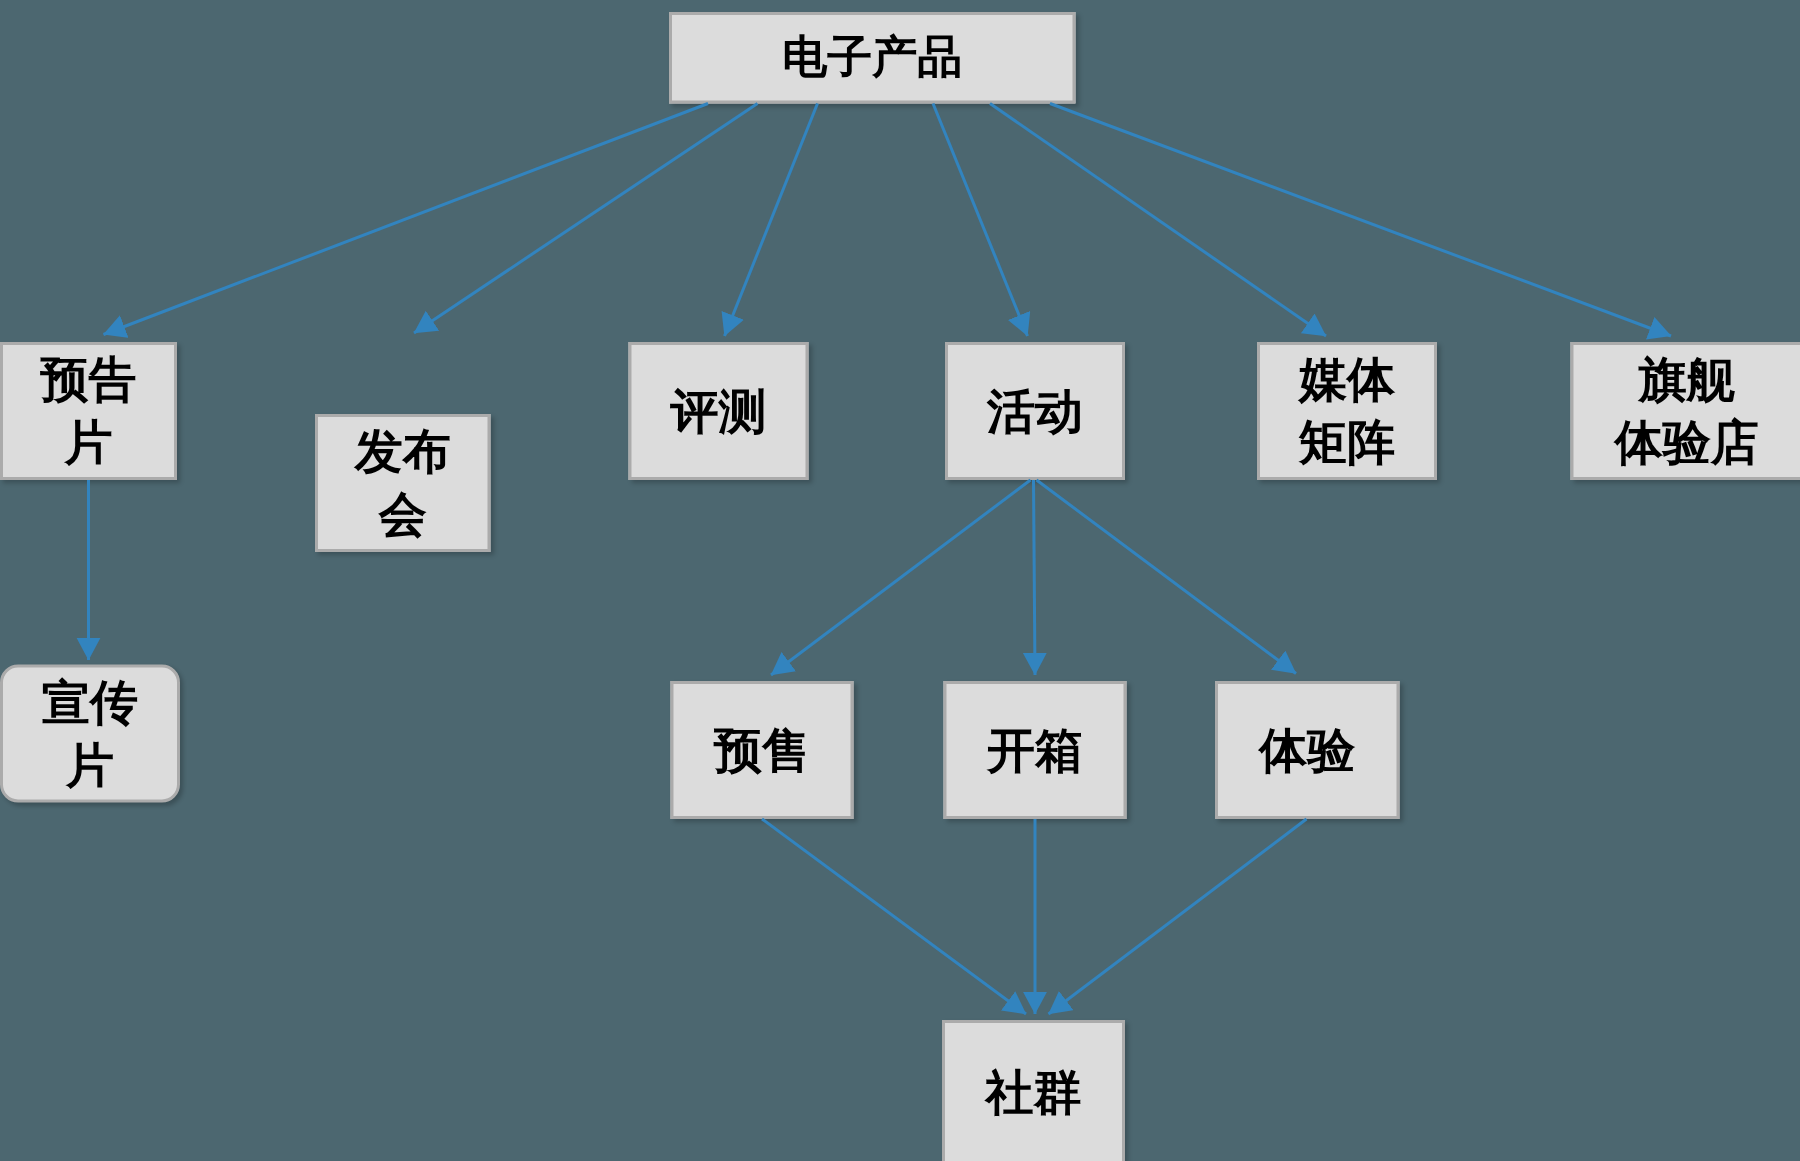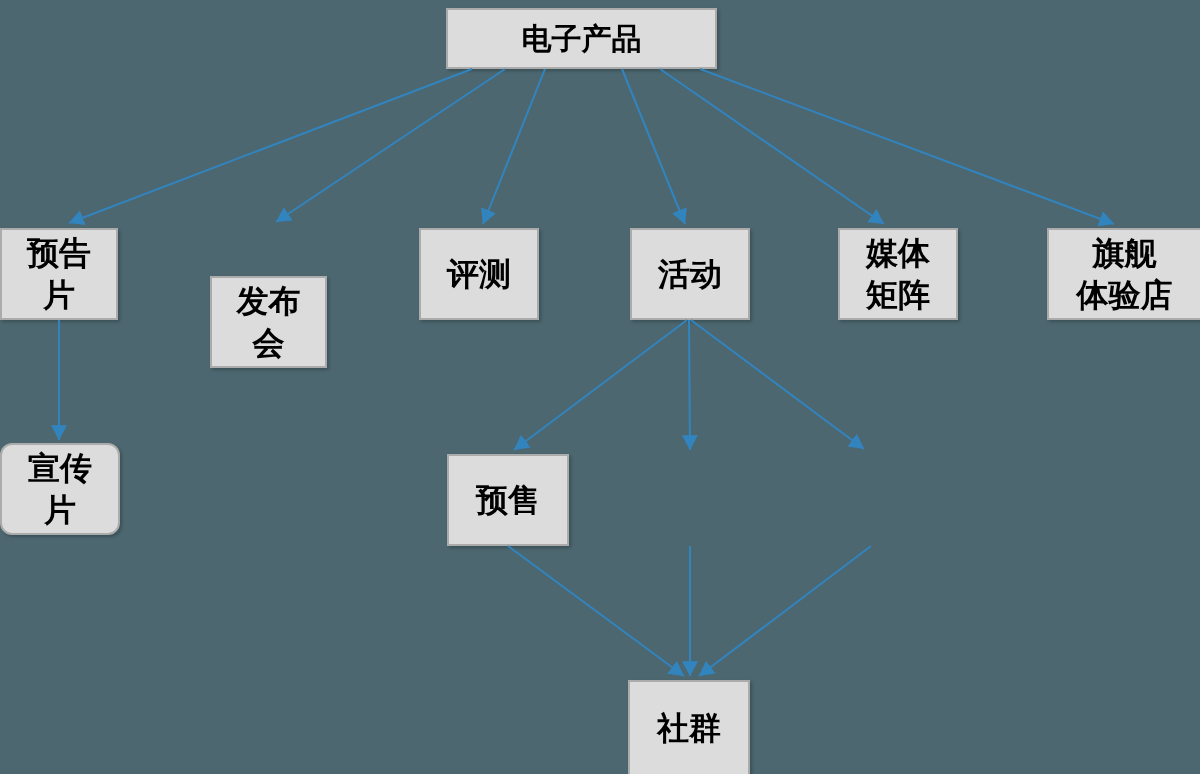--- a/index.html
+++ b/index.html
@@ -107,19 +107,25 @@
 
   <div class="node" style="left:0px; top:443px; width:120px; height:92px;border-radius:12px;">
     <span class="label">宣传
 片</span>
   </div>
 
   <div class="node" style="left:447px; top:454px; width:122px; height:92px;">
     <span class="label">预售</span>
   </div>
 
+  <div class="node" style="left:629px; top:454px; width:122px; height:92px;">
+    <span class="label">开箱</span>
+  </div>
 
+  <div class="node" style="left:810px; top:454px; width:123px; height:92px;">
+    <span class="label">体验</span>
+  </div>
 
   <div class="node" style="left:628px; top:680px; width:122px; height:96px;">
     <span class="label">社群</span>
   </div>
 
 </div>
 
 </body></html>

